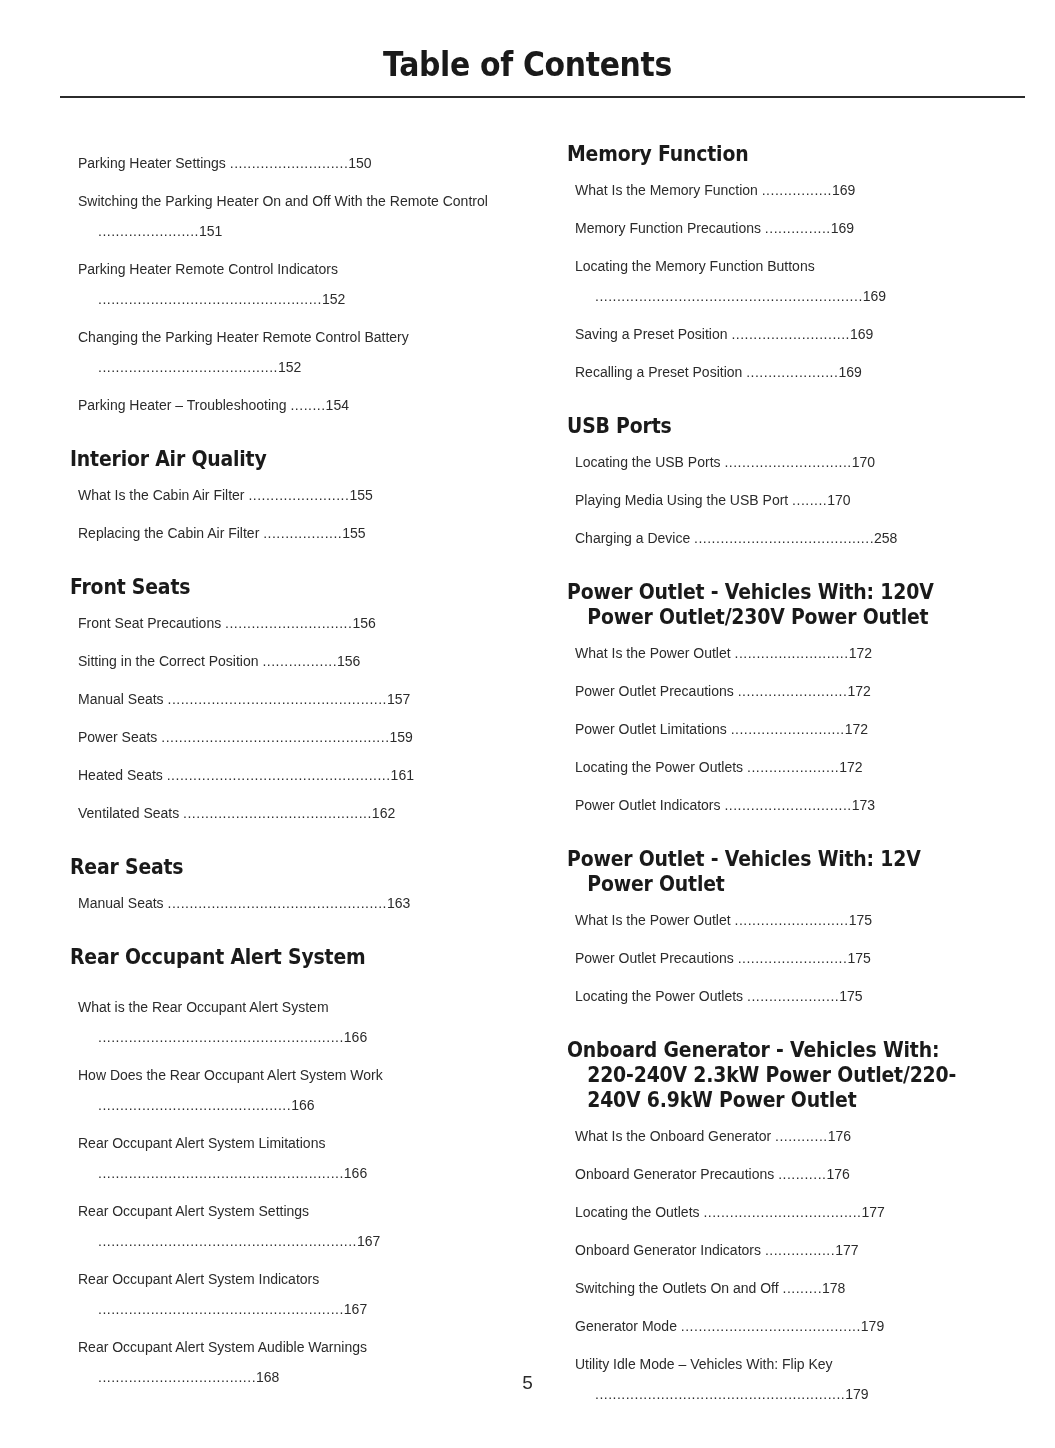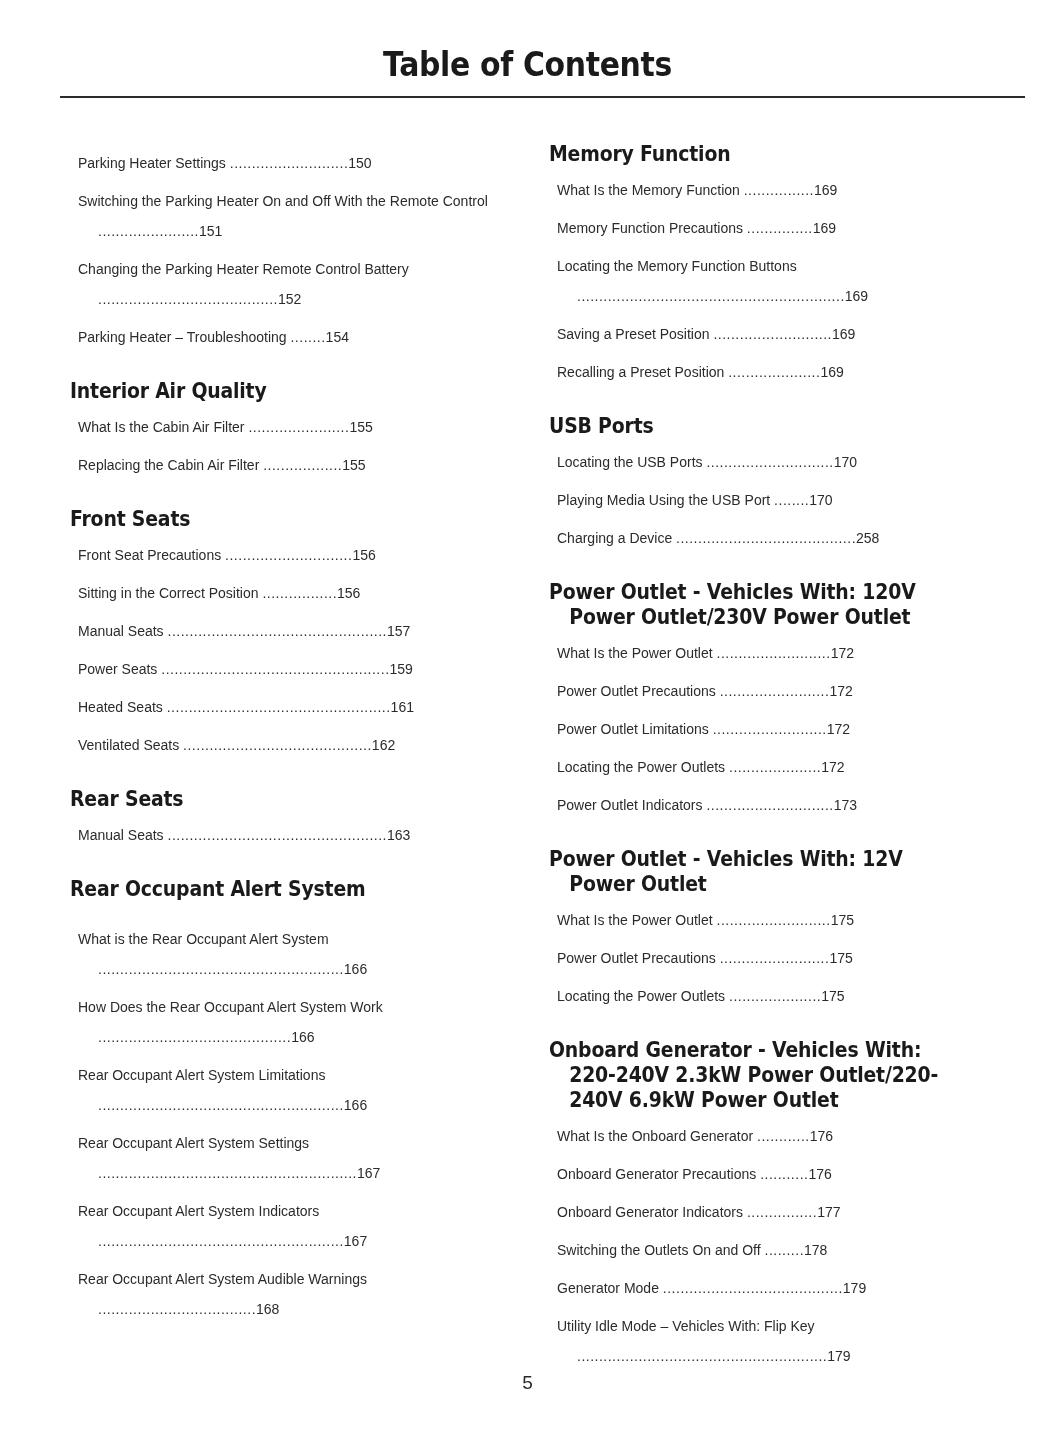--- a/index.html
+++ b/index.html
@@ -50,21 +50,21 @@
     position: absolute;
     left: 0;
     top: 140px;
     width: 1055px;
   }
   .col {
     position: absolute;
     top: 0;
   }
   .col-left  { left: 70px;  width: 452px; }
-  .col-right { left: 549px; width: 452px; }
+  .col-right { left: 567px; width: 452px; }
 
   
   .sec-head {
     font-family: "DejaVu Sans", sans-serif;
     font-weight: bold;
     font-size: 20.5px;
     line-height: 25px;
     color: #1a1a1a;
     letter-spacing: -0.2px;
     transform: scaleX(0.92);
@@ -116,20 +116,21 @@
 <div class="page">
 
   <div class="page-title">Table of Contents</div>
 
   <div class="title-rule"></div>
 
   <div class="columns">
     <div class="col col-left" id="col-left">
         <div class="entry"><span class="etext">Parking Heater Settings</span> <span class="leader">...........................</span><span class="pnum">150</span></div>
         <div class="entry"><span class="etext">Switching the Parking Heater On and Off With the Remote Control</span> <span class="leader">.......................</span><span class="pnum">151</span></div>
+        <div class="entry"><span class="etext">Parking Heater Remote Control Indicators</span> <span class="leader">...................................................</span><span class="pnum">152</span></div>
         <div class="entry"><span class="etext">Changing the Parking Heater Remote Control Battery</span> <span class="leader">.........................................</span><span class="pnum">152</span></div>
         <div class="entry"><span class="etext">Parking Heater – Troubleshooting</span> <span class="leader">........</span><span class="pnum">154</span></div>
         <div class="sec-head sec-gap-top">Interior Air Quality</div>
         <div class="entry"><span class="etext">What Is the Cabin Air Filter</span> <span class="leader">.......................</span><span class="pnum">155</span></div>
         <div class="entry"><span class="etext">Replacing the Cabin Air Filter</span> <span class="leader">..................</span><span class="pnum">155</span></div>
         <div class="sec-head sec-gap-top">Front Seats</div>
         <div class="entry"><span class="etext">Front Seat Precautions</span> <span class="leader">.............................</span><span class="pnum">156</span></div>
         <div class="entry"><span class="etext">Sitting in the Correct Position</span> <span class="leader">.................</span><span class="pnum">156</span></div>
         <div class="entry"><span class="etext">Manual Seats</span> <span class="leader">..................................................</span><span class="pnum">157</span></div>
         <div class="entry"><span class="etext">Power Seats</span> <span class="leader">....................................................</span><span class="pnum">159</span></div>
@@ -162,20 +163,21 @@
         <div class="entry"><span class="etext">Power Outlet Limitations</span> <span class="leader">..........................</span><span class="pnum">172</span></div>
         <div class="entry"><span class="etext">Locating the Power Outlets</span> <span class="leader">.....................</span><span class="pnum">172</span></div>
         <div class="entry"><span class="etext">Power Outlet Indicators</span> <span class="leader">.............................</span><span class="pnum">173</span></div>
         <div class="sec-head hanging sec-gap-top">Power Outlet - Vehicles With: 12V Power Outlet</div>
         <div class="entry"><span class="etext">What Is the Power Outlet</span> <span class="leader">..........................</span><span class="pnum">175</span></div>
         <div class="entry"><span class="etext">Power Outlet Precautions</span> <span class="leader">.........................</span><span class="pnum">175</span></div>
         <div class="entry"><span class="etext">Locating the Power Outlets</span> <span class="leader">.....................</span><span class="pnum">175</span></div>
         <div class="sec-head hanging sec-gap-top">Onboard Generator - Vehicles With: 220-240V 2.3kW Power Outlet/220-240V 6.9kW Power Outlet</div>
         <div class="entry"><span class="etext">What Is the Onboard Generator</span> <span class="leader">............</span><span class="pnum">176</span></div>
         <div class="entry"><span class="etext">Onboard Generator Precautions</span> <span class="leader">...........</span><span class="pnum">176</span></div>
+        <div class="entry"><span class="etext">Locating the Outlets</span> <span class="leader">....................................</span><span class="pnum">177</span></div>
         <div class="entry"><span class="etext">Onboard Generator Indicators</span> <span class="leader">................</span><span class="pnum">177</span></div>
         <div class="entry"><span class="etext">Switching the Outlets On and Off</span> <span class="leader">.........</span><span class="pnum">178</span></div>
         <div class="entry"><span class="etext">Generator Mode</span> <span class="leader">.........................................</span><span class="pnum">179</span></div>
         <div class="entry"><span class="etext">Utility Idle Mode – Vehicles With: Flip Key</span> <span class="leader">.........................................................</span><span class="pnum">179</span></div>
       </div>
   </div>
 
   <div class="folio">5</div>
 
 </div>

